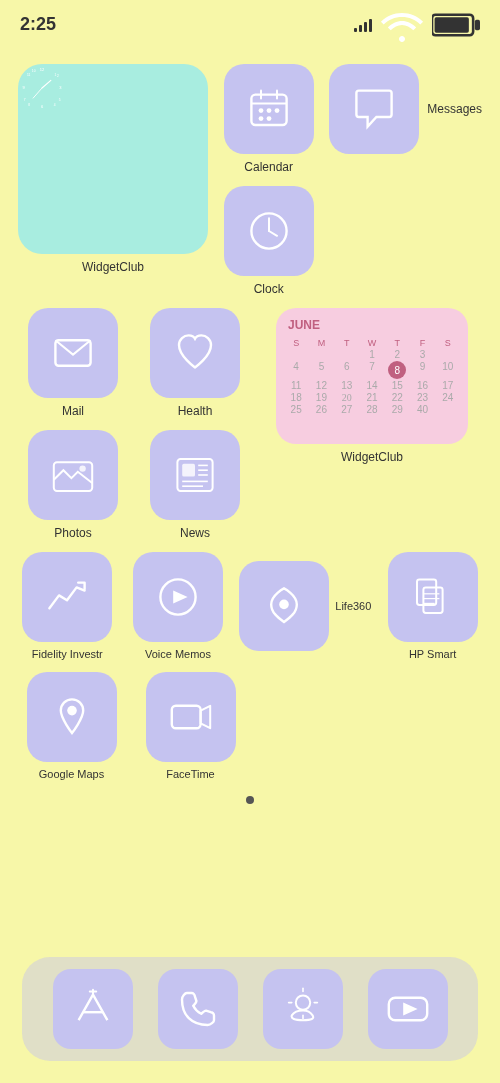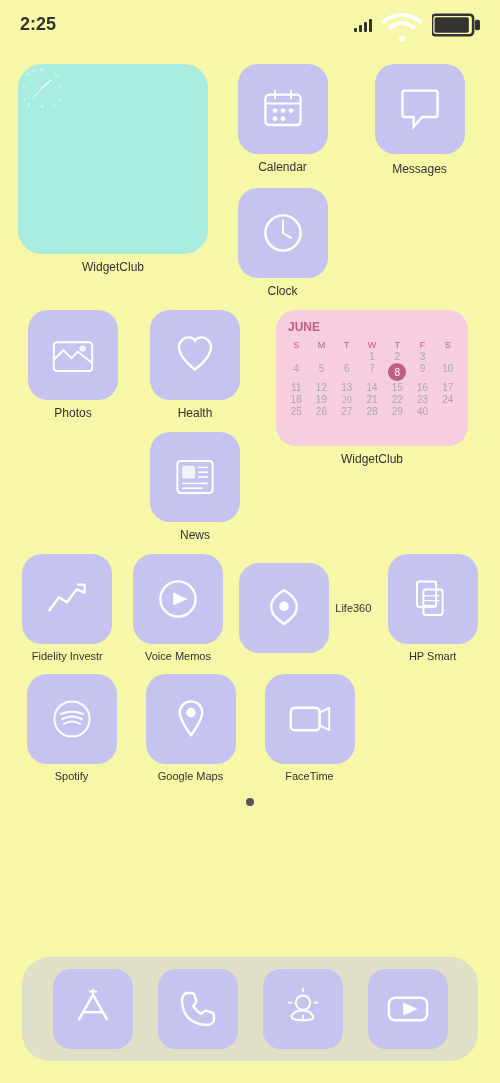--- a/index.html
+++ b/index.html
@@ -113,21 +113,21 @@
           <circle cx="20" cy="32" r="3" fill="white"></circle>
           <circle cx="30" cy="32" r="3" fill="white"></circle>
           <circle cx="40" cy="32" r="3" fill="white"></circle>
           <circle cx="20" cy="42" r="3" fill="white"></circle>
           <circle cx="30" cy="42" r="3" fill="white"></circle>
         </svg>
       </div>
       <span style="font-size:12px; color:#333;">Calendar</span>
     </div>
 
-    <div style="display:flex; flex-direction:column; align-items:center; gap:8px;">
+    <div style="display:flex; align-items:center; gap:8px;">
       <div style="width:90px; height:90px; background:#c5c3f0; border-radius:20px; display:flex; align-items:center; justify-content:center;">
         <svg viewBox="0 0 60 60" width="52" height="52">
           <path d="M8 10 Q8 7 11 7 L49 7 Q52 7 52 10 L52 37 Q52 40 49 40 L33 40 L22 52 L22 40 L11 40 Q8 40 8 37 Z" fill="none" stroke="white" stroke-width="3"></path>
         </svg>
       </div>
       <span style="font-size:12px; color:#333;">Messages</span>
     </div>
 
     <div style="display:flex; flex-direction:column; align-items:center; gap:6px;">
       <div style="width:90px; height:90px; background:#c5c3f0; border-radius:20px; display:flex; align-items:center; justify-content:center;">
@@ -138,20 +138,29 @@
         </svg>
       </div>
       <span style="font-size:12px; color:#333;">Clock</span>
     </div>
 
   </div>
 
   <div style="display:grid; grid-template-columns: 1fr 1fr 2fr; gap:12px; margin-bottom:12px; align-items:start;">
 
     <div style="display:flex; flex-direction:column; gap:12px;">
+      <div style="display:flex; flex-direction:column; align-items:center; gap:6px;">
+        <div style="width:90px; height:90px; background:#c5c3f0; border-radius:20px; display:flex; align-items:center; justify-content:center;">
+          <svg viewBox="0 0 60 60" width="52" height="52">
+            <rect x="8" y="14" width="44" height="32" rx="4" fill="none" stroke="white" stroke-width="3"></rect>
+            <polyline points="8,14 30,32 52,14" fill="none" stroke="white" stroke-width="2.5"></polyline>
+          </svg>
+        </div>
+        <span style="font-size:12px; color:#333;">Mail</span>
+      </div>
       <div style="display:flex; flex-direction:column; align-items:center; gap:6px;">
         <div style="width:90px; height:90px; background:#c5c3f0; border-radius:20px; display:flex; align-items:center; justify-content:center;">
           <svg viewBox="0 0 60 60" width="52" height="52">
             <rect x="6" y="14" width="48" height="36" rx="4" fill="none" stroke="white" stroke-width="2.5"></rect>
             <polyline points="6,36 18,24 28,34 36,26 54,40" fill="none" stroke="white" stroke-width="2.5"></polyline>
             <circle cx="42" cy="22" r="4" fill="white" opacity="0.8"></circle>
           </svg>
         </div>
         <span style="font-size:12px; color:#333;">Photos</span>
       </div>
@@ -277,31 +286,20 @@
         </svg>
       </div>
       <span style="font-size:11px; color:#333; text-align:center;">HP Smart</span>
     </div>
   </div>
 
   <div style="display:grid; grid-template-columns: repeat(4,1fr); gap:12px; margin-bottom:16px;">
     <div style="display:flex; flex-direction:column; align-items:center; gap:6px;">
       <div style="width:90px; height:90px; background:#c5c3f0; border-radius:20px; display:flex; align-items:center; justify-content:center;">
         <svg viewBox="0 0 60 60" width="50" height="50">
-          <circle cx="30" cy="30" r="22" fill="none" stroke="white" stroke-width="2.5"></circle>
-          <path d="M16 24 Q30 18 44 24" fill="none" stroke="white" stroke-width="2.5" stroke-linecap="round"></path>
-          <path d="M18 30 Q30 24 42 30" fill="none" stroke="white" stroke-width="2.5" stroke-linecap="round"></path>
-          <path d="M20 36 Q30 30 40 36" fill="none" stroke="white" stroke-width="2.5" stroke-linecap="round"></path>
-        </svg>
-      </div>
-      <span style="font-size:11px; color:#333; text-align:center;">Spotify</span>
-    </div>
-    <div style="display:flex; flex-direction:column; align-items:center; gap:6px;">
-      <div style="width:90px; height:90px; background:#c5c3f0; border-radius:20px; display:flex; align-items:center; justify-content:center;">
-        <svg viewBox="0 0 60 60" width="50" height="50">
           <path d="M30 8 C22 8 16 14 16 22 C16 32 30 50 30 50 C30 50 44 32 44 22 C44 14 38 8 30 8Z" fill="none" stroke="white" stroke-width="3"></path>
           <circle cx="30" cy="22" r="6" fill="white"></circle>
         </svg>
       </div>
       <span style="font-size:11px; color:#333; text-align:center;">Google Maps</span>
     </div>
     <div style="display:flex; flex-direction:column; align-items:center; gap:6px;">
       <div style="width:90px; height:90px; background:#c5c3f0; border-radius:20px; display:flex; align-items:center; justify-content:center;">
         <svg viewBox="0 0 60 60" width="50" height="50">
           <rect x="6" y="16" width="36" height="28" rx="5" fill="none" stroke="white" stroke-width="3"></rect>

